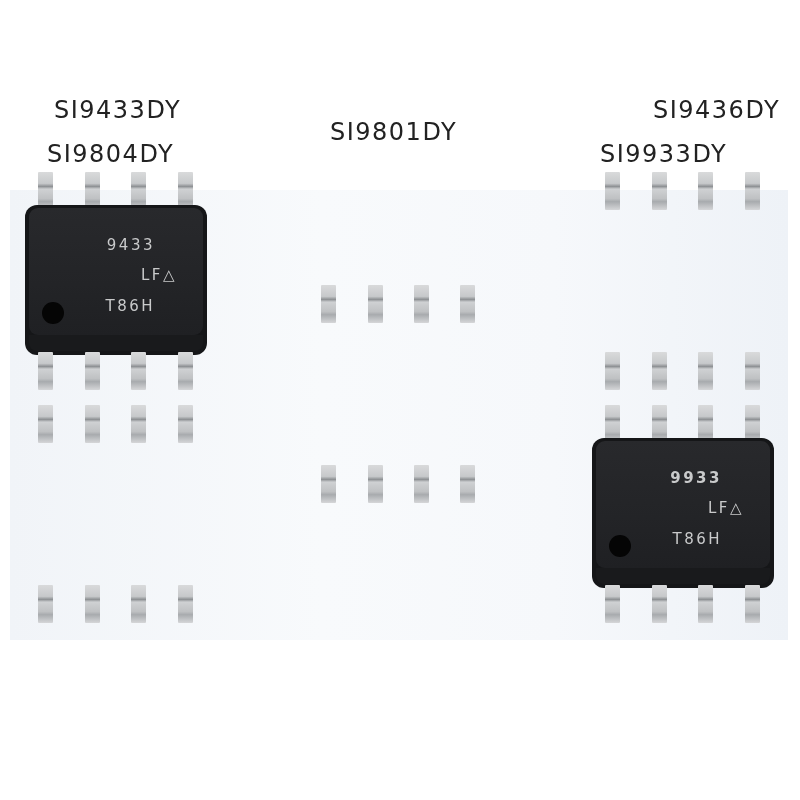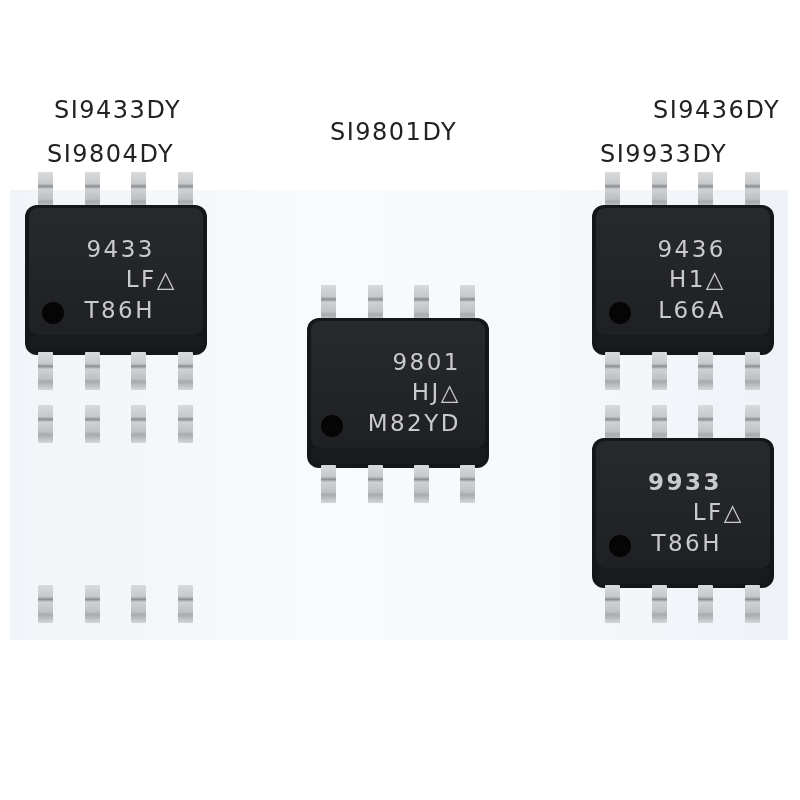--- a/index.html
+++ b/index.html
@@ -35,21 +35,21 @@
     }
     .body .lip {
       position:absolute; left:4px; right:4px; bottom:4px; height:16px;
       background:#191a1c; border-radius:0 0 8px 8px;
     }
     .dot {
       position:absolute; left:17px; top:97px; width:22px; height:22px;
       border-radius:50%; background:#050505;
     }
     .mark {
-      position:absolute; color:#c9cacb; font-size:23px; letter-spacing:2.5px;
+      position:absolute; color:#c9cacb; font-size:15px; letter-spacing:2.5px;
       font-family:"DejaVu Sans", sans-serif; text-align:right; white-space:nowrap;
     }
   </style>
 </head>
 <body>
 
 <div class="panel"></div>
 
 <div class="label" style="left:54px; top:96px;">SI9433DY</div>
 <div class="label" style="left:47px; top:140px;">SI9804DY</div>
@@ -85,47 +85,31 @@
   <div class="pin bottom" style="left:60px;"></div>
   <div class="pin bottom" style="left:106px;"></div>
   <div class="pin bottom" style="left:153px;"></div>
 </div>
 
 <div class="chip" style="left:307px; top:285px;">
   <div class="pin top" style="left:14px;"></div>
   <div class="pin top" style="left:61px;"></div>
   <div class="pin top" style="left:107px;"></div>
   <div class="pin top" style="left:153px;"></div>
-  <div class="body">
-    <div class="face"></div>
-      <div class="lip"></div>
-    <div class="dot" style="left:14px;"></div>
-    <div class="mark" style="right:28px; top:31px;">9801</div>
-    <div class="mark" style="right:28px; top:61px;">HJ△</div>
-    <div class="mark" style="right:28px; top:92px;">M82YD</div>
-  </div>
   <div class="pin bottom" style="left:14px;"></div>
   <div class="pin bottom" style="left:61px;"></div>
   <div class="pin bottom" style="left:107px;"></div>
   <div class="pin bottom" style="left:153px;"></div>
 </div>
 
 <div class="chip" style="left:592px; top:172px;">
   <div class="pin top" style="left:13px;"></div>
   <div class="pin top" style="left:60px;"></div>
   <div class="pin top" style="left:106px;"></div>
   <div class="pin top" style="left:153px;"></div>
-  <div class="body">
-    <div class="face"></div>
-      <div class="lip"></div>
-    <div class="dot"></div>
-    <div class="mark" style="right:48px; top:31px;">9436</div>
-    <div class="mark" style="right:48px; top:61px;">H1△</div>
-    <div class="mark" style="right:48px; top:92px;">L66A</div>
-  </div>
   <div class="pin bottom" style="left:13px;"></div>
   <div class="pin bottom" style="left:60px;"></div>
   <div class="pin bottom" style="left:106px;"></div>
   <div class="pin bottom" style="left:153px;"></div>
 </div>
 
 <div class="chip" style="left:592px; top:405px;">
   <div class="pin top" style="left:13px;"></div>
   <div class="pin top" style="left:60px;"></div>
   <div class="pin top" style="left:106px;"></div>

